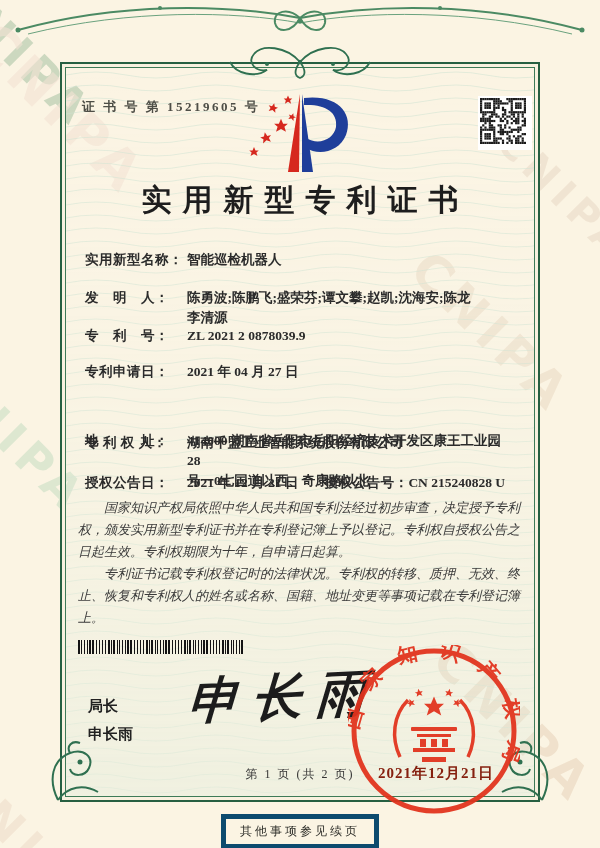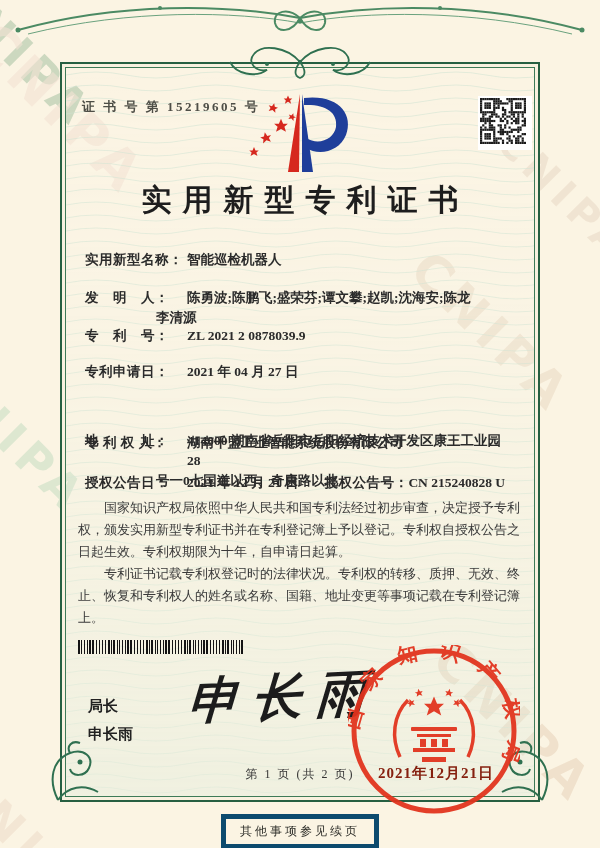--- a/index.html
+++ b/index.html
@@ -31,27 +31,27 @@
   }
   .logo{position:absolute;left:240px;top:90px;}
   .qr-wrap{position:absolute;left:478px;top:96px;width:50px;height:50px;background:#fff;padding:2px;}
   .title{
     position:absolute;left:0;right:0;top:180px;text-align:center;
     font-size:30px;font-weight:700;color:#1d1d1d;letter-spacing:11px;text-indent:11px;
   }
   .row{position:absolute;left:85px;right:66px;font-size:13.5px;color:#2b2b2b;font-weight:600;line-height:20px;}
   .row .lbl{display:inline-block;width:102px;vertical-align:top;letter-spacing:.5px;}
   .row .val{display:inline-block;vertical-align:top;max-width:330px;}
-  .row .val2{display:block;margin-left:71px;}
+  .row .val2{display:block;margin-left:102px;}
   .row .val-fixed{width:120px;}
   .body-text{
     position:absolute;left:78px;top:497px;width:446px;
     font-size:13px;line-height:22px;color:#3a3a3a;
   }
-  .body-text p{margin:0;text-indent:2em;}
+  .body-text p{margin:0;text-indent:2em;font-style:italic;}
   .barcode{position:absolute;left:78px;top:640px;}
   .director{position:absolute;left:88px;top:692px;font-size:15px;color:#222;font-weight:600;line-height:28px;}
   .signature{
     position:absolute;left:188px;top:664px;font-size:50px;color:#1c1c1c;
     font-weight:700;font-style:italic;letter-spacing:14px;
     transform:rotate(-3deg) skewX(-6deg);z-index:4;
   }
   .seal{position:absolute;left:348px;top:645px;z-index:5;opacity:.94;}
   .seal-date{
     position:absolute;left:356px;top:731px;width:160px;text-align:center;

